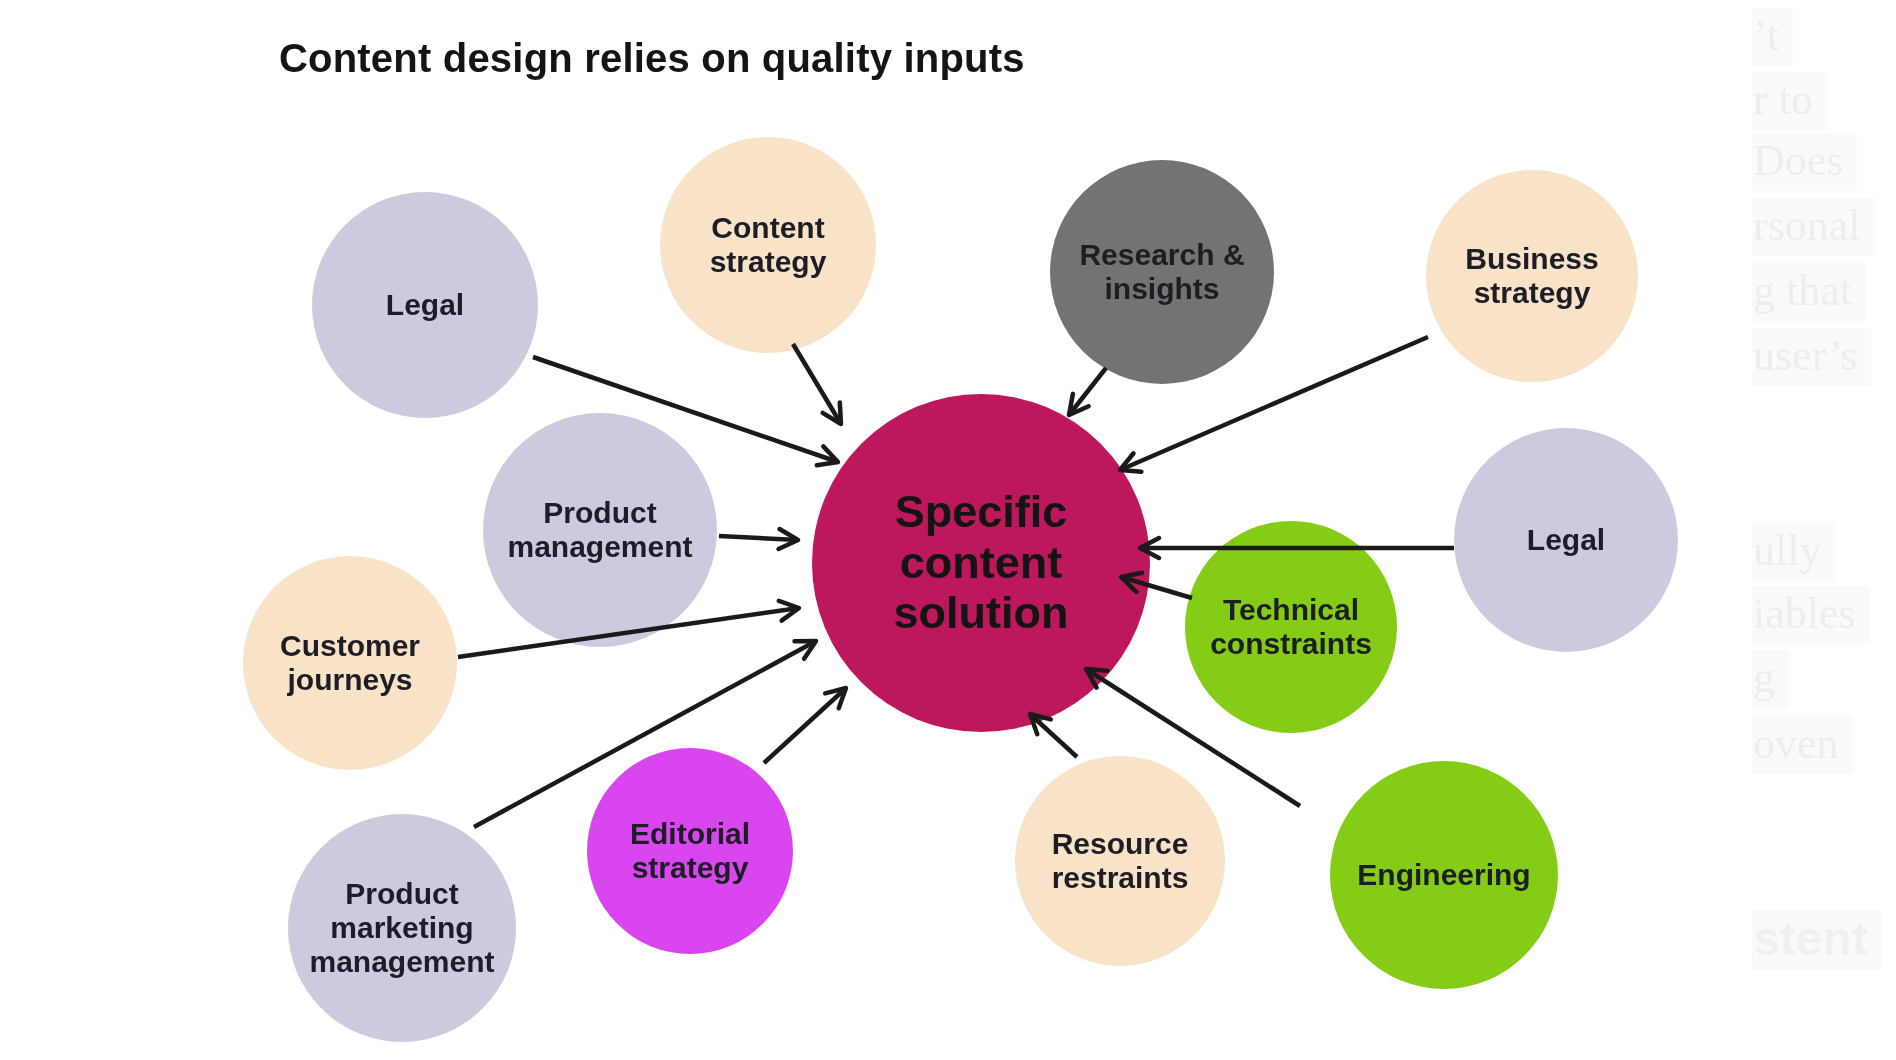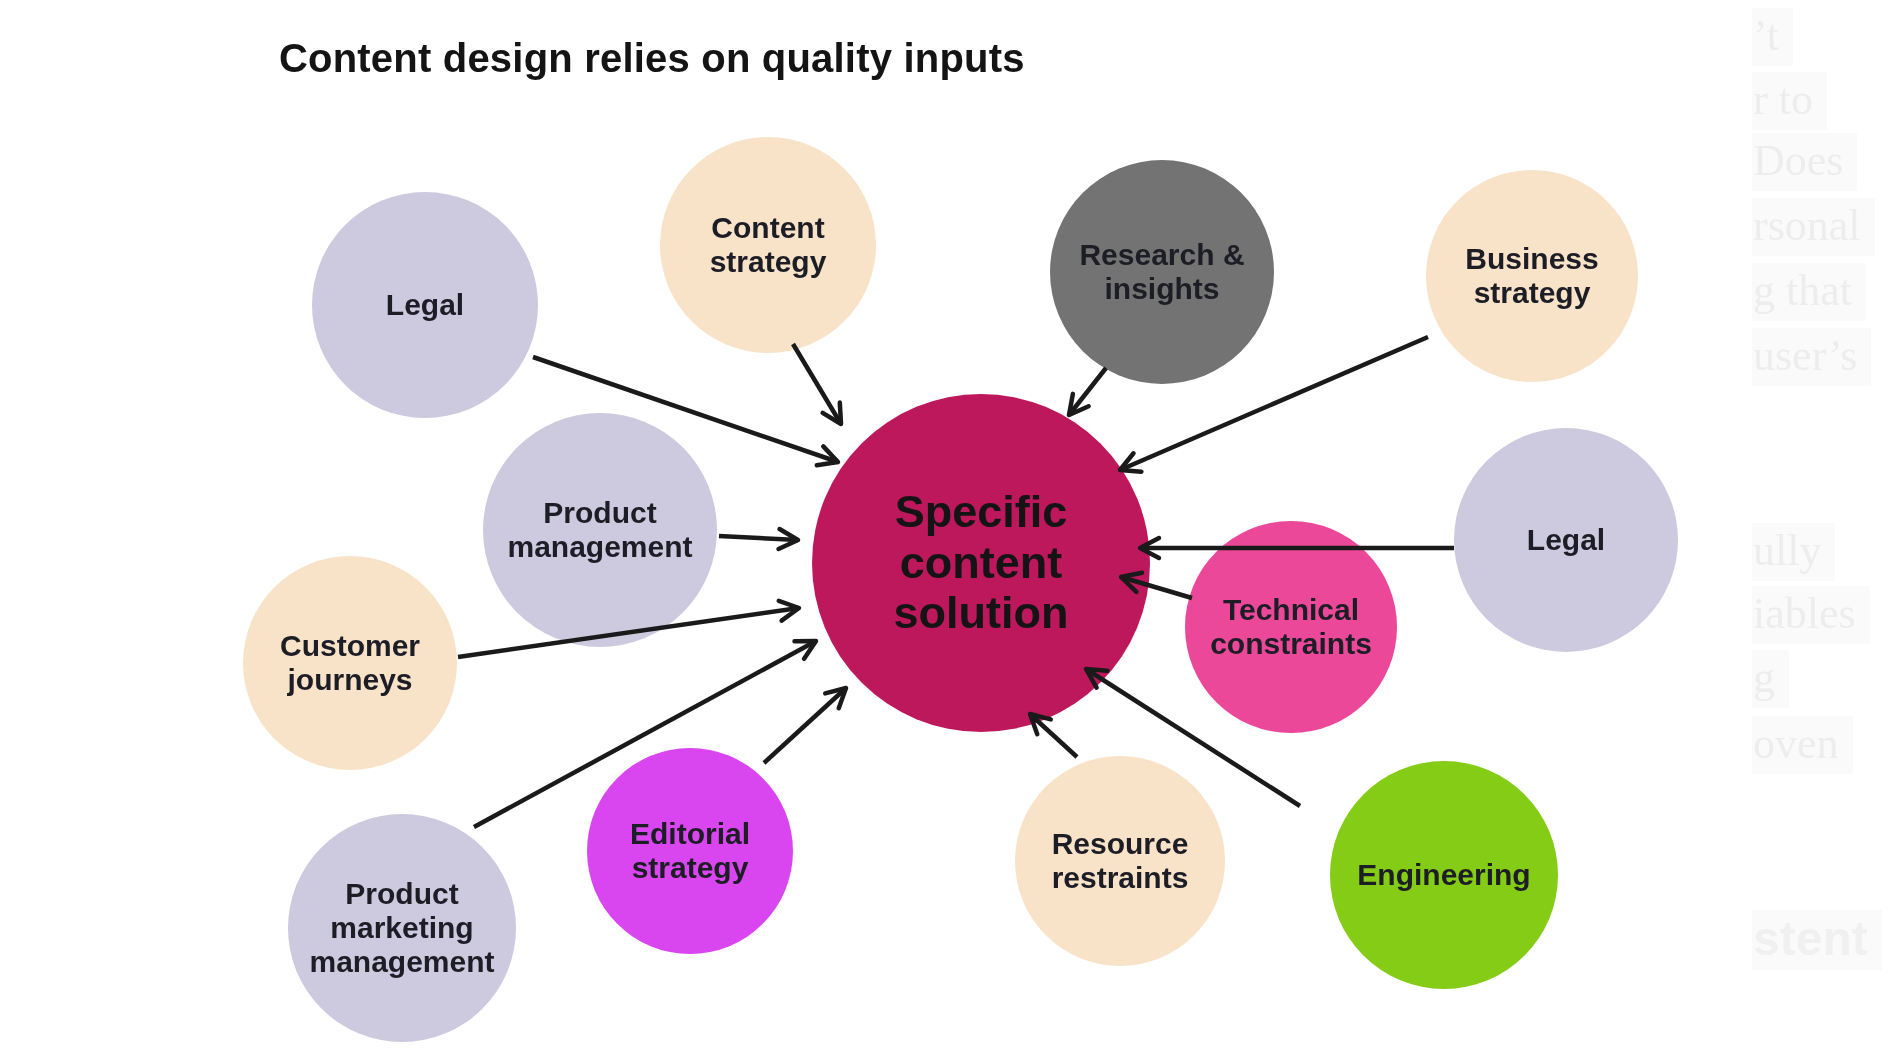--- a/index.html
+++ b/index.html
@@ -55,21 +55,21 @@
       </div>
       <div class="node" style="left: 483px; top: 413px; height: 234px; width: 234px; background: rgb(205, 201, 222);">
         <div class="label">Product<br>management</div>
       </div>
       <div class="node" style="left: 1454px; top: 428px; height: 224px; width: 224px; background: rgb(205, 201, 222);">
         <div class="label">Legal</div>
       </div>
       <div class="node" style="left: 243px; top: 556px; height: 214px; width: 214px; background: rgb(248, 227, 201); text-align: center;">
         <div class="label">Customer<br>journeys</div>
       </div>
-      <div class="node" style="left: 1185px; top: 521px; height: 212px; width: 212px; background: #ec4899; justify-content: center;">
+      <div class="node" style="left: 1185px; top: 521px; height: 212px; width: 212px; background: #84cc16; justify-content: center;">
         <div class="label">Technical<br>constraints</div>
       </div>
       <div class="node" style="left: 587px; top: 748px; height: 206px; width: 206px; background: #d946ef;">
         <div class="label">Editorial<br>strategy</div>
       </div>
       <div class="node" style="left: 1015px; top: 756px; height: 210px; width: 210px; background: rgb(248, 227, 201);">
         <div class="label">Resource<br>restraints</div>
       </div>
       <div class="node" style="left: 288px; top: 814px; height: 228px; width: 228px; background: rgb(205, 201, 222);">
         <div class="label">Product<br>marketing<br>management</div>

